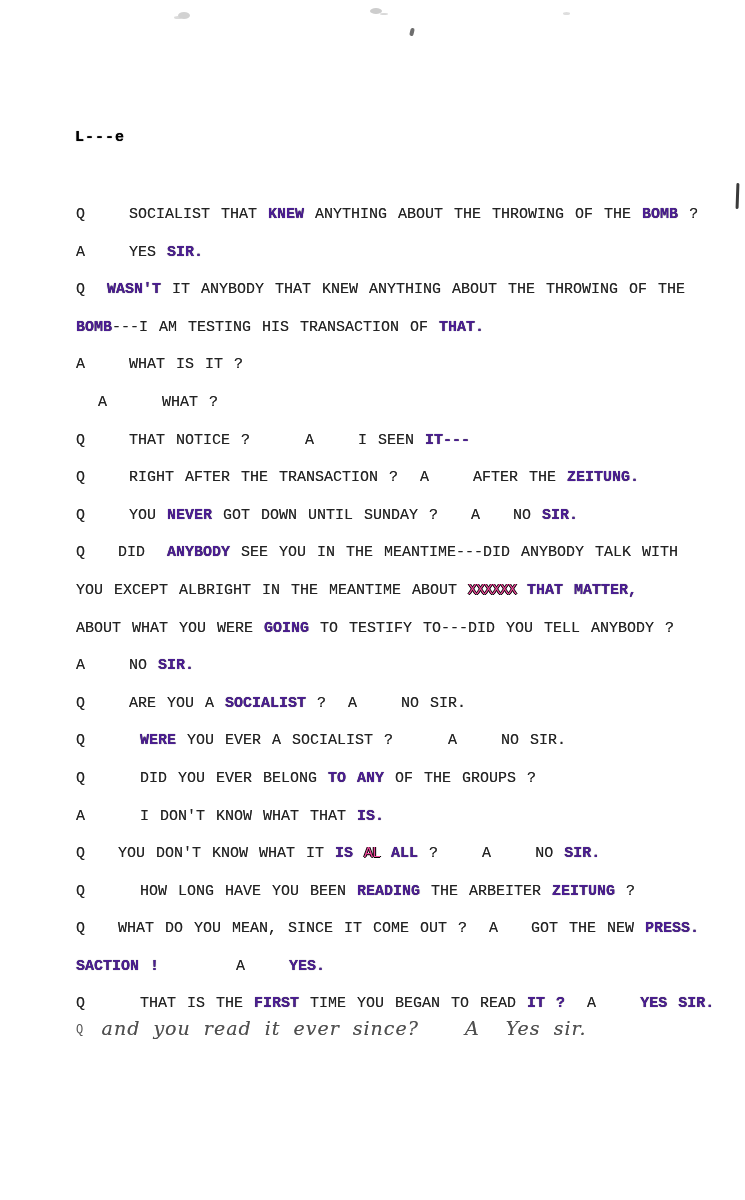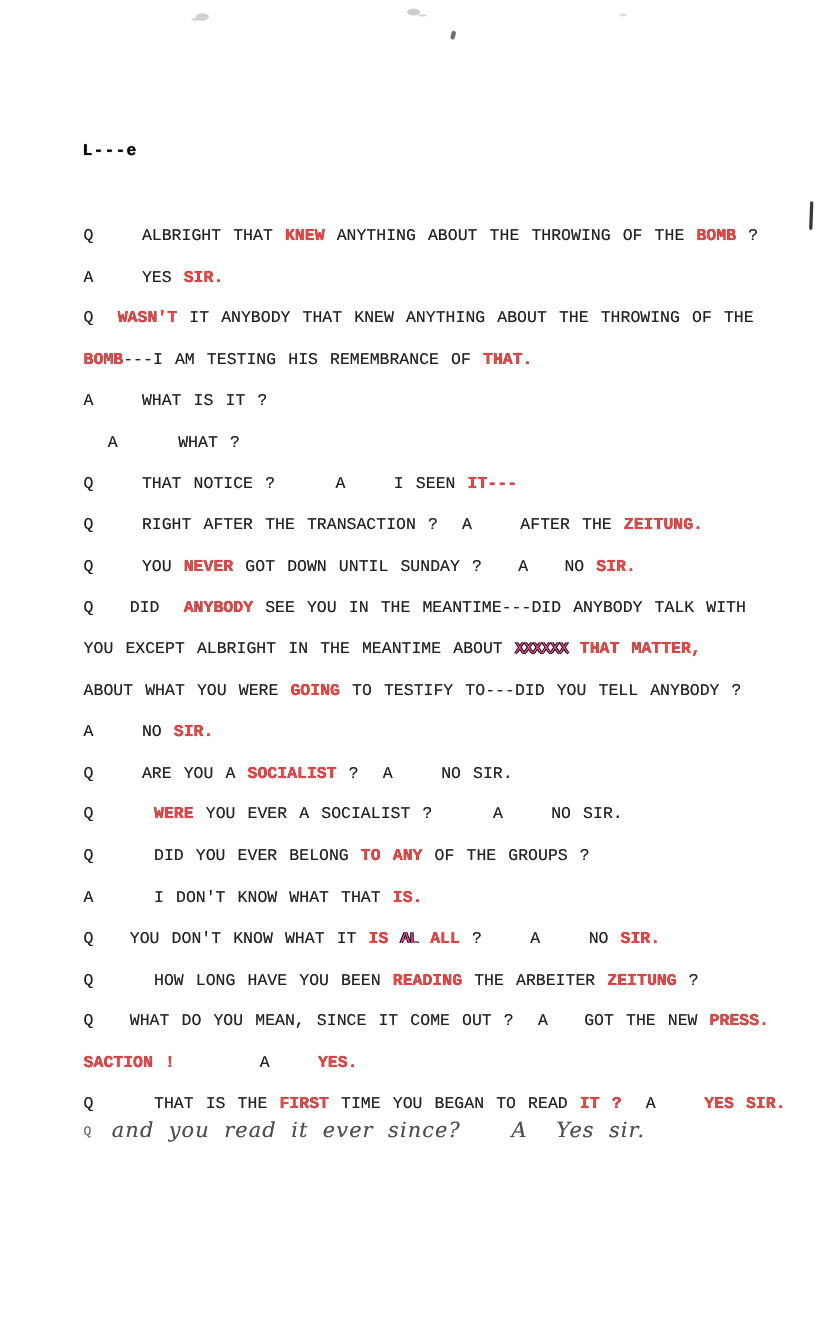--- a/index.html
+++ b/index.html
@@ -16,21 +16,21 @@
     position:absolute;left:76px;top:196px;width:660px;
     font-size:15px;
     word-spacing:2px;
   }
   .line{
     height:37.6px;line-height:37.6px;
     white-space:pre;
     text-shadow:0 0 0.4px rgba(0,0,0,0.55);
   }
   .line span{white-space:pre;}
-  .b{font-weight:bold;color:#ef4444;text-shadow:0 0 0.7px #000;}
+  .b{font-weight:bold;color:#4c1d95;text-shadow:0 0 0.7px #000;}
   .xx{
     font-weight:normal;color:#ec4899;
     letter-spacing:-1px;
     text-shadow:1px 0 0 #000,-1px 0 0 #000,0 0.5px 0 #000;
   }
   
   .hwline{margin-top:-12px;height:34px;line-height:34px;}
   .q2{
     font-size:12px;color:#555;
     text-shadow:none;
@@ -86,24 +86,24 @@
 <div class="page">
   <div class="speck speck1"></div>
   <div class="speck speck2"></div>
   <div class="speck speck3"></div>
   <div class="speck speck4"></div>
   <div class="edge-mark"></div>
 
   <div class="header-label">L---e</div>
 
   <div class="transcript">
-      <div class="line"><span>Q    ALBRIGHT THAT </span><span class="b">KNEW</span><span> ANYTHING ABOUT THE THROWING OF THE </span><span class="b">BOMB</span><span> ?</span></div>
+      <div class="line"><span>Q    SOCIALIST THAT </span><span class="b">KNEW</span><span> ANYTHING ABOUT THE THROWING OF THE </span><span class="b">BOMB</span><span> ?</span></div>
       <div class="line"><span>A    YES </span><span class="b">SIR.</span></div>
       <div class="line"><span>Q  </span><span class="b">WASN'T</span><span> IT ANYBODY THAT KNEW ANYTHING ABOUT THE THROWING OF THE</span></div>
-      <div class="line"><span class="b">BOMB</span><span>---I AM TESTING HIS REMEMBRANCE OF </span><span class="b">THAT.</span></div>
+      <div class="line"><span class="b">BOMB</span><span>---I AM TESTING HIS TRANSACTION OF </span><span class="b">THAT.</span></div>
       <div class="line"><span>A    WHAT IS IT ?</span></div>
       <div class="line"><span>  A     WHAT ?</span></div>
       <div class="line"><span>Q    THAT NOTICE ?     A    I SEEN </span><span class="b">IT---</span></div>
       <div class="line"><span>Q    RIGHT AFTER THE TRANSACTION ?  A    AFTER THE </span><span class="b">ZEITUNG.</span></div>
       <div class="line"><span>Q    YOU </span><span class="b">NEVER</span><span> GOT DOWN UNTIL SUNDAY ?   A   NO </span><span class="b">SIR.</span></div>
       <div class="line"><span>Q   DID  </span><span class="b">ANYBODY</span><span> SEE YOU IN THE MEANTIME---DID ANYBODY TALK WITH</span></div>
       <div class="line"><span>YOU EXCEPT ALBRIGHT IN THE MEANTIME ABOUT </span><span class="xx">XXXXXX</span><span> </span><span class="b">THAT MATTER,</span></div>
       <div class="line"><span>ABOUT WHAT YOU WERE </span><span class="b">GOING</span><span> TO TESTIFY TO---DID YOU TELL ANYBODY ?</span></div>
       <div class="line"><span>A    NO </span><span class="b">SIR.</span></div>
       <div class="line"><span>Q    ARE YOU A </span><span class="b">SOCIALIST</span><span> ?  A    NO SIR.</span></div>

